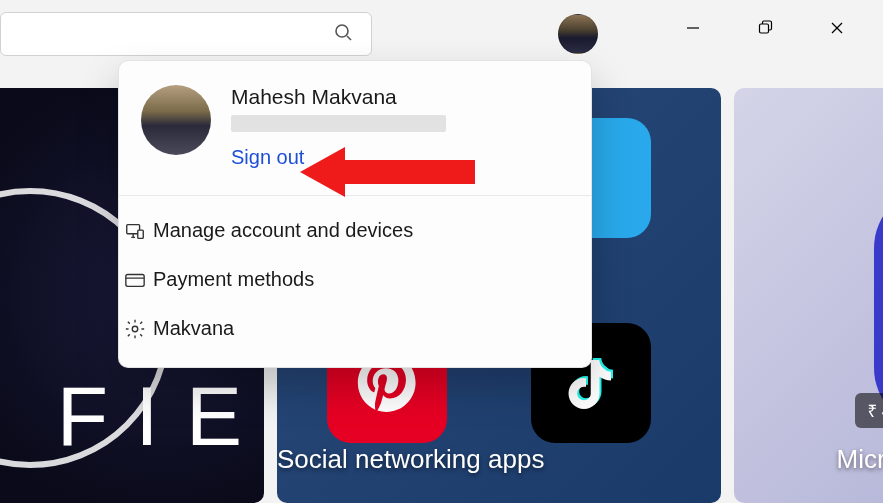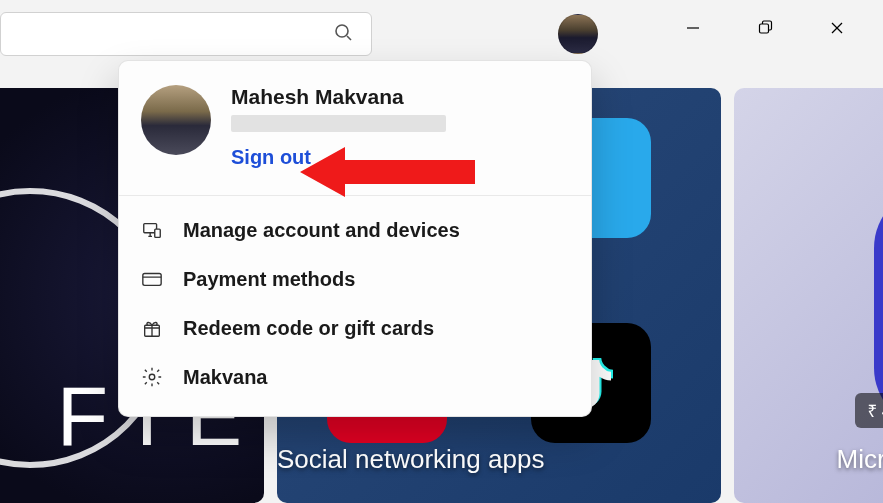--- a/index.html
+++ b/index.html
@@ -17,29 +17,29 @@
     .card2 .ic{position:absolute;width:120px;height:120px;border-radius:24px;}
     .fb{left:-50px;top:30px;background:#1877f2;}
     .tg{right:70px;top:30px;background:#29a9eb;}
     .pn{left:50px;bottom:60px;background:#e60023;display:flex;align-items:center;justify-content:center;}
     .tk{right:70px;bottom:60px;background:#000;display:flex;align-items:center;justify-content:center;}
     .card2-title{position:absolute;bottom:28px;left:0;width:100%;text-align:left;color:#fff;font-size:26px;font-weight:500;text-shadow:0 2px 4px rgba(0,0,0,.5);}
     .card3{left:734px;top:0;width:240px;height:415px;background:linear-gradient(135deg,#d4d4e8 0%,#b4b4d8 100%);}
     .card3 .shape{position:absolute;right:0;top:100px;width:100px;height:240px;background:#3a3aca;border-radius:60px 0 0 60px;}
     .price{position:absolute;right:14px;top:305px;background:rgba(0,0,0,.55);color:#fff;padding:6px 12px;border-radius:6px;font-size:17px;}
     .card3-title{position:absolute;bottom:28px;left:0;width:100%;text-align:center;color:#fff;font-size:26px;font-weight:500;text-shadow:0 2px 4px rgba(0,0,0,.5);padding-left:56px;}
-    .menu{position:absolute;left:118px;top:60px;width:474px;background:#fdfdfd;border:1px solid rgba(0,0,0,.1);border-radius:10px;box-shadow:0 20px 40px rgba(0,0,0,.22);overflow:hidden;z-index:50;font-weight:bold;}
+    .menu{position:absolute;left:118px;top:60px;width:474px;background:#fdfdfd;border:1px solid rgba(0,0,0,.1);border-radius:10px;box-shadow:0 20px 40px rgba(0,0,0,.22);overflow:hidden;z-index:50;}
     .menu-head{padding:24px 22px 26px 22px;display:flex;align-items:flex-start;gap:20px;}
     .avatar-lg{width:70px;height:70px;border-radius:50%;background:linear-gradient(180deg,#b5a080 0%,#7a6a4a 38%,#2a2a3a 58%,#4a4a5a 100%);flex-shrink:0;}
     .user-name{font-size:21px;color:#1a1a1a;margin-bottom:6px;}
     .user-email{width:215px;height:17px;background:#e2e2e2;border-radius:2px;margin-bottom:14px;}
     .signout{color:#1d4ed8;font-size:20px;cursor:pointer;}
     .menu-sep{height:1px;background:rgba(0,0,0,.08);}
     .menu-list{padding:10px 0 14px 0;}
-    .menu-item{display:flex;align-items:flex-start;gap:20px;padding:13px 22px;cursor:pointer;font-size:20px;color:#1a1a1a;}
+    .menu-item{display:flex;align-items:flex-end;gap:7px;padding:13px 5px;cursor:pointer;font-size:20px;color:#1a1a1a;}
     .mi-icon{width:22px;display:flex;align-items:center;justify-content:center;flex-shrink:0;}
     .arrow{position:absolute;left:300px;top:142px;z-index:60;pointer-events:none;}
   </style>
 </head>
 <body>
 
 <div class="titlebar">
   <div class="win-btn">
     <svg width="14" height="14" viewBox="0 0 14 14">
         <line x1="1" y1="7" x2="13" y2="7" stroke="#000" stroke-width="1.2"></line>
@@ -125,31 +125,20 @@
         <svg width="22" height="22" viewBox="0 0 24 24" fill="none" stroke="#333" stroke-width="1.5">
             <rect x="2" y="6" width="20" height="13" rx="2"></rect>
             <line x1="2" y1="10" x2="22" y2="10"></line>
           </svg>
       </span>
       <span>Payment methods</span>
     </div>
     <div class="menu-item">
       <span class="mi-icon">
         <svg width="22" height="22" viewBox="0 0 24 24" fill="none" stroke="#333" stroke-width="1.5">
-            <rect x="4" y="9" width="16" height="12" rx="1"></rect>
-            <line x1="12" y1="9" x2="12" y2="21"></line>
-            <path d="M4 12h16"></path>
-            <path d="M12 9c-3-5-7-3-5 0M12 9c3-5 7-3 5 0"></path>
-          </svg>
-      </span>
-      <span>Redeem code or gift cards</span>
-    </div>
-    <div class="menu-item">
-      <span class="mi-icon">
-        <svg width="22" height="22" viewBox="0 0 24 24" fill="none" stroke="#333" stroke-width="1.5">
             <circle cx="12" cy="12" r="3"></circle>
             <path d="M12 2v3M12 19v3M4.2 4.2l2.1 2.1M17.7 17.7l2.1 2.1M2 12h3M19 12h3M4.2 19.8l2.1-2.1M17.7 6.3l2.1-2.1"></path>
           </svg>
       </span>
       <span>Makvana</span>
     </div>
   </div>
 </div>
 
 <svg class="arrow" width="180" height="60" viewBox="0 0 180 60">

